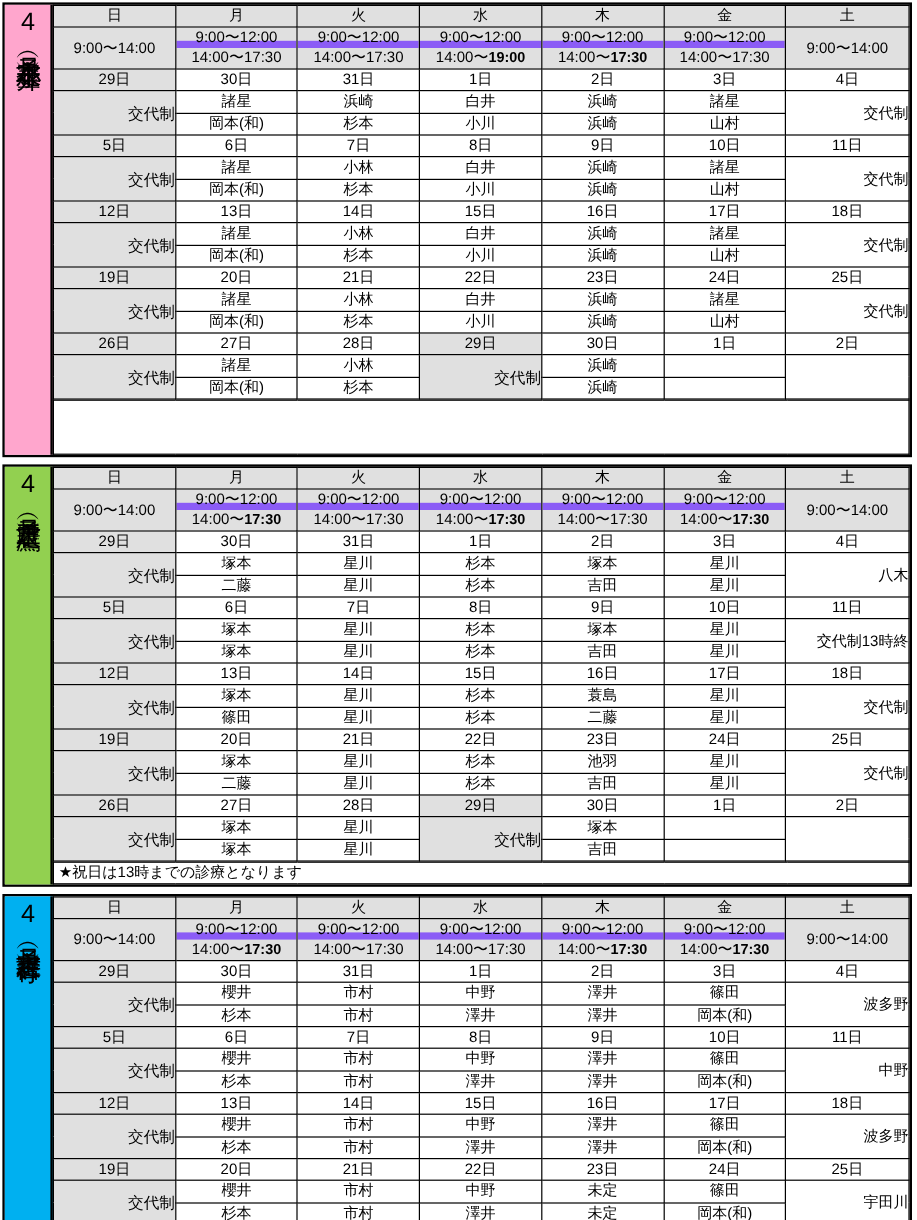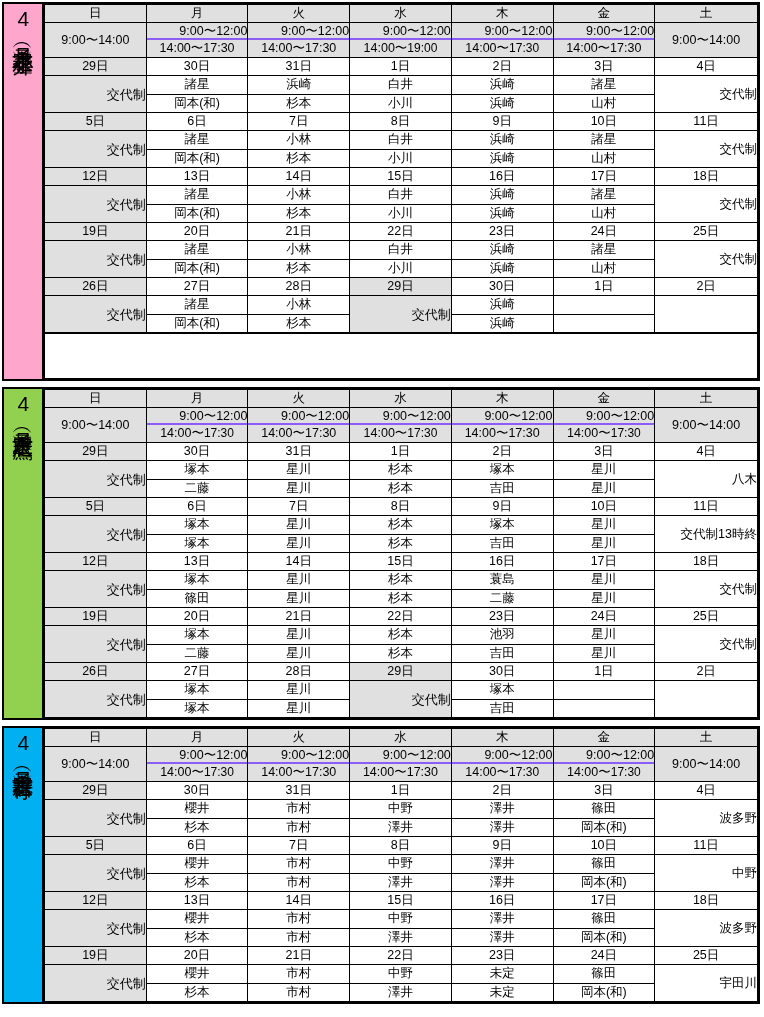--- a/index.html
+++ b/index.html
@@ -105,24 +105,23 @@
   .timecell.split {
     padding: 0;
     height: 34px;
   }
   .timecell .t-line {
     height: 17px;
     line-height: 17px;
     box-sizing: border-box;
   }
   .timecell .t-line.top {
-    border-bottom: 2px solid #8b5cf6;
-    text-align: right;
-  }
-  .timecell b { font-weight: normal; font-size: 12px; }
+    border-bottom: 6px solid #8b5cf6;
+  }
+  .timecell b { font-weight: bold; font-size: 12px; }
 
   .datecell {
     background: #e0e0e0;
     font-size: 12.5px;
     height: 16px;
   }
   .datecell.plain { background: #ffffff; }
 
   .namecell {
     height: 18px;
@@ -499,20 +498,27 @@
                 <td class="namecell dbl" rowspan="2"></td>
               </tr>
               <tr>
                 <td class="namecell">塚本</td>
                 <td class="namecell">星川</td>
                 <td class="namecell">吉田</td>
                 <td class="namecell"></td>
               </tr>
             </tbody>
           </table>
+          <table class="sched">
+            <tbody>
+              <tr class="spacer-row">
+                <td colspan="7" style="text-align: left; padding-left: 4px; font-size: 12.5px;">★祝日は13時までの診療となります</td>
+              </tr>
+            </tbody>
+          </table>
         </div>
       </div>
       <div class="block last">
         <div class="sidebar sb-cyan">
           <div class="vtitle">4月予定表（吉祥寺）</div>
         </div>
         <div class="gridwrap">
           <table class="sched">
             <colgroup>
               <col class="c-sun">

